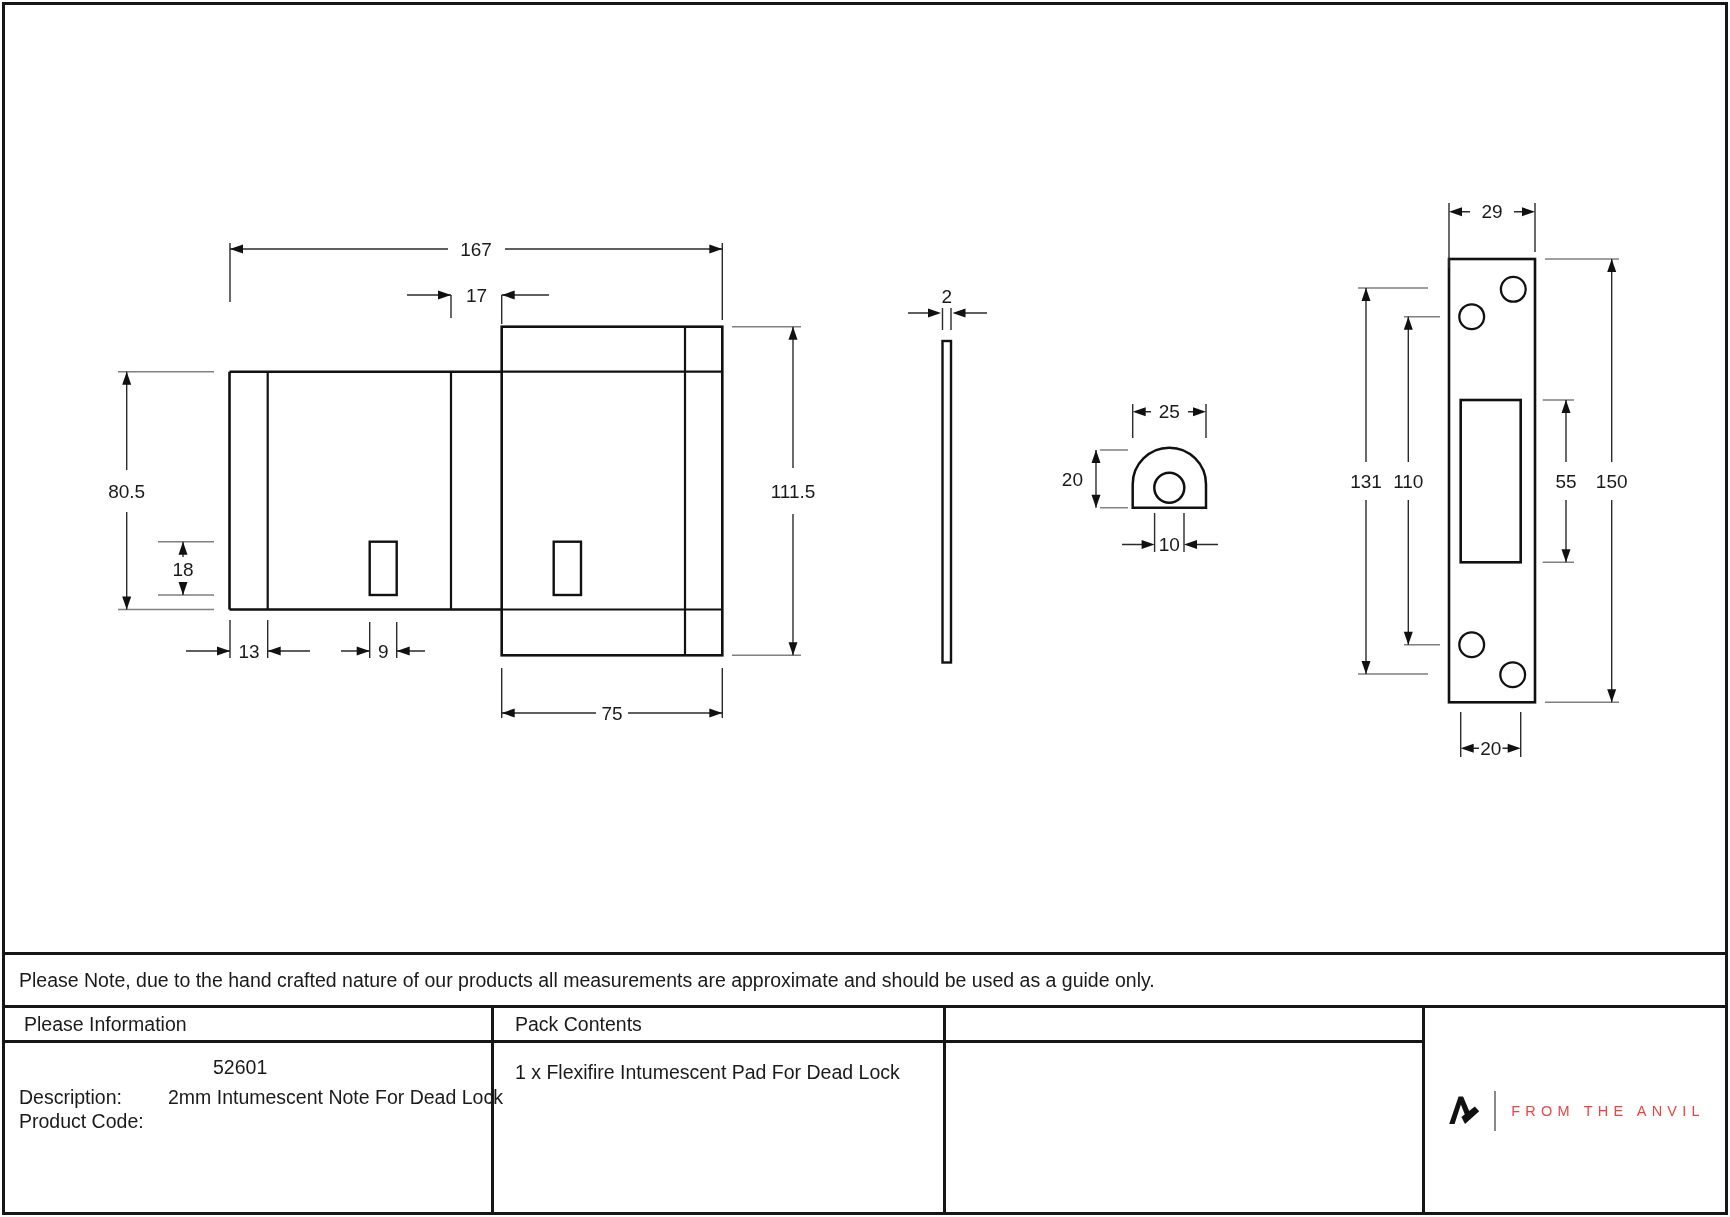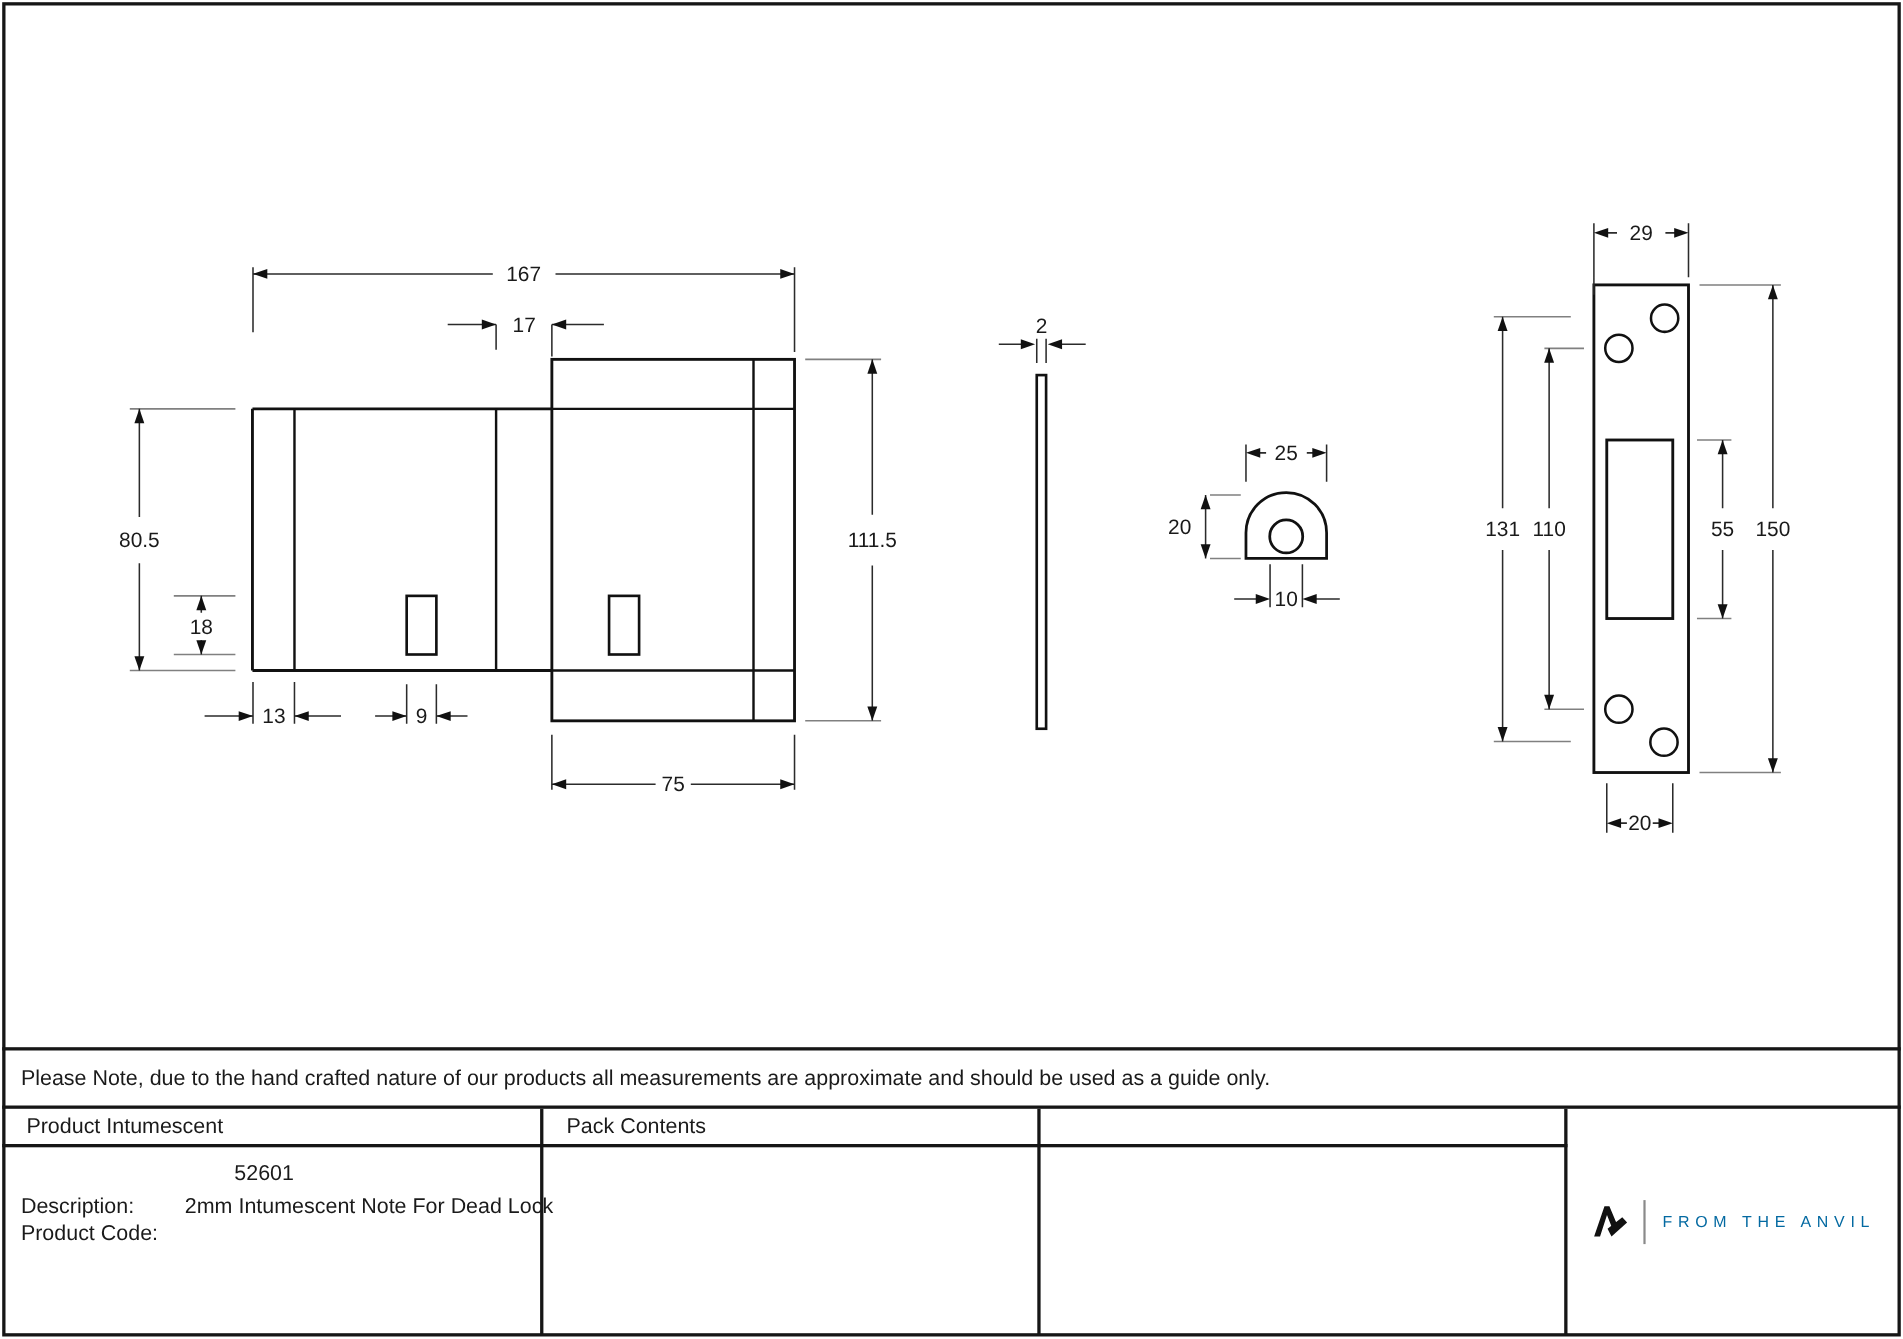--- a/index.html
+++ b/index.html
@@ -11,21 +11,21 @@
   
   .note-row{position:absolute;left:2px;right:2px;top:952px;height:56px;box-sizing:border-box;
         border-top:3px solid #161616;border-bottom:3px solid #161616;
         display:flex;align-items:center;padding-left:17px;font-size:19.5px;}
   .vline{position:absolute;width:3px;background:#161616;}
   .hline{position:absolute;height:3px;background:#161616;}
   .cell-label{position:absolute;font-size:19.5px;white-space:nowrap;}
   .logo-cell{position:absolute;left:1425px;top:1008px;width:303px;height:205px;
         display:flex;align-items:center;justify-content:center;}
   .logo-rule{width:2px;height:40px;background:#8a8a8a;margin:0 15px 0 13px;}
-  .logo-text{font-size:14.5px;letter-spacing:5.2px;color:#0369a1;white-space:nowrap;}
+  .logo-text{font-size:14.5px;letter-spacing:5.2px;color:#ef4444;white-space:nowrap;}
 </style>
 </head>
 <body>
 
 <div class="page">
 
   <svg width="1730" height="952" viewBox="0 0 1730 952" style="position:absolute;left:0;top:0;">
 
     <g fill="none" stroke="#111" stroke-width="2.6">
       <path d="M229.5,371.7 L501.7,371.7 M229.5,609.5 L501.7,609.5 M229.5,371.7 L229.5,609.5"></path>
@@ -177,28 +177,29 @@
 
   <div class="note-row">
     <span>Please Note, due to the hand crafted nature of our products all measurements are approximate and should be used as a guide only.</span>
   </div>
 
   <div class="hline" style="left:2px;top:1040px;width:1423px;"></div>
   <div class="vline" style="left:491px;top:1008px;height:205px;"></div>
   <div class="vline" style="left:942.5px;top:1008px;height:205px;"></div>
   <div class="vline" style="left:1422px;top:1008px;height:205px;"></div>
 
-  <div class="cell-label" style="left:24px;top:1013px;">Product Intumescent</div>
+  <div class="cell-label" style="left:24px;top:1013px;">Please Information</div>
   <div class="cell-label" style="left:515px;top:1013px;text-align:right;">Pack Contents</div>
 
   <div class="cell-label" style="left:19px;top:1110px;">Product Code:</div>
   <div class="cell-label" style="left:168px;top:1056px;margin-left:45px;">52601</div>
   <div class="cell-label" style="left:19px;top:1086px;text-align:right;">Description:</div>
   <div class="cell-label" style="left:168px;top:1086px;">2mm Intumescent Note For Dead Lock</div>
 
+  <div class="cell-label" style="left:515px;top:1061px;">1 x Flexifire Intumescent Pad For Dead Lock</div>
 
   <div class="logo-cell">
     <svg width="33" height="29" viewBox="0 0 33 29">
       <path fill="#111" d="M1.2,28 L10.6,0.6 L15.1,0.6 L21.6,16 L17.1,19.2 L12.9,8.6 L6.6,28 Z"></path>
       <path fill="#111" d="M13.4,21 L26.8,10.6 L31.2,15.3 L17,28 Z"></path>
     </svg>
     <div class="logo-rule"></div>
     <span class="logo-text">FROM THE ANVIL</span>
   </div>
 

